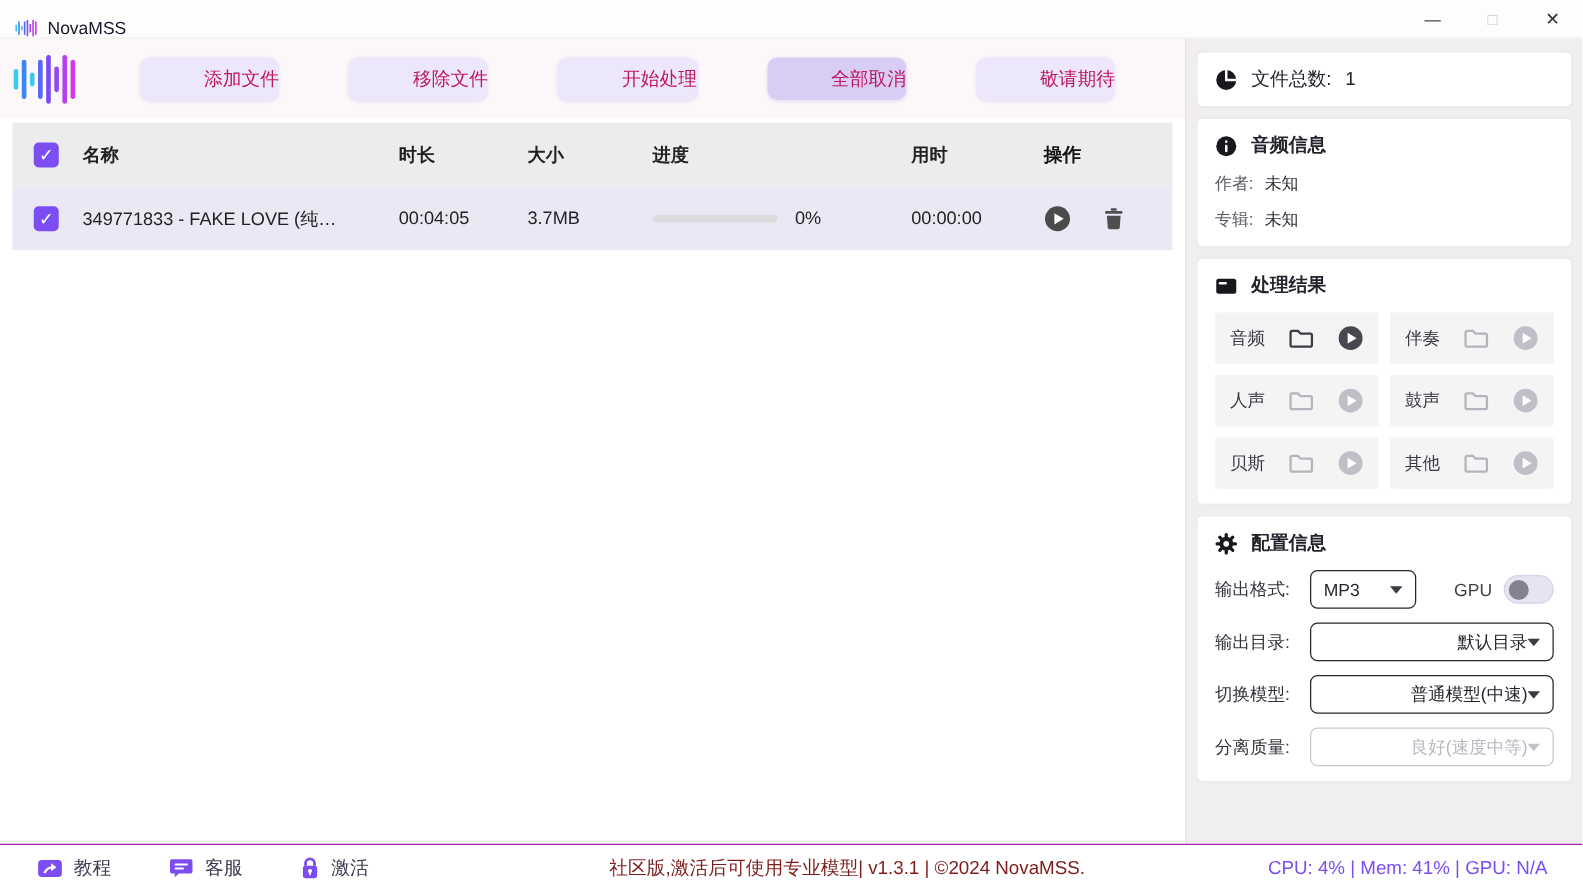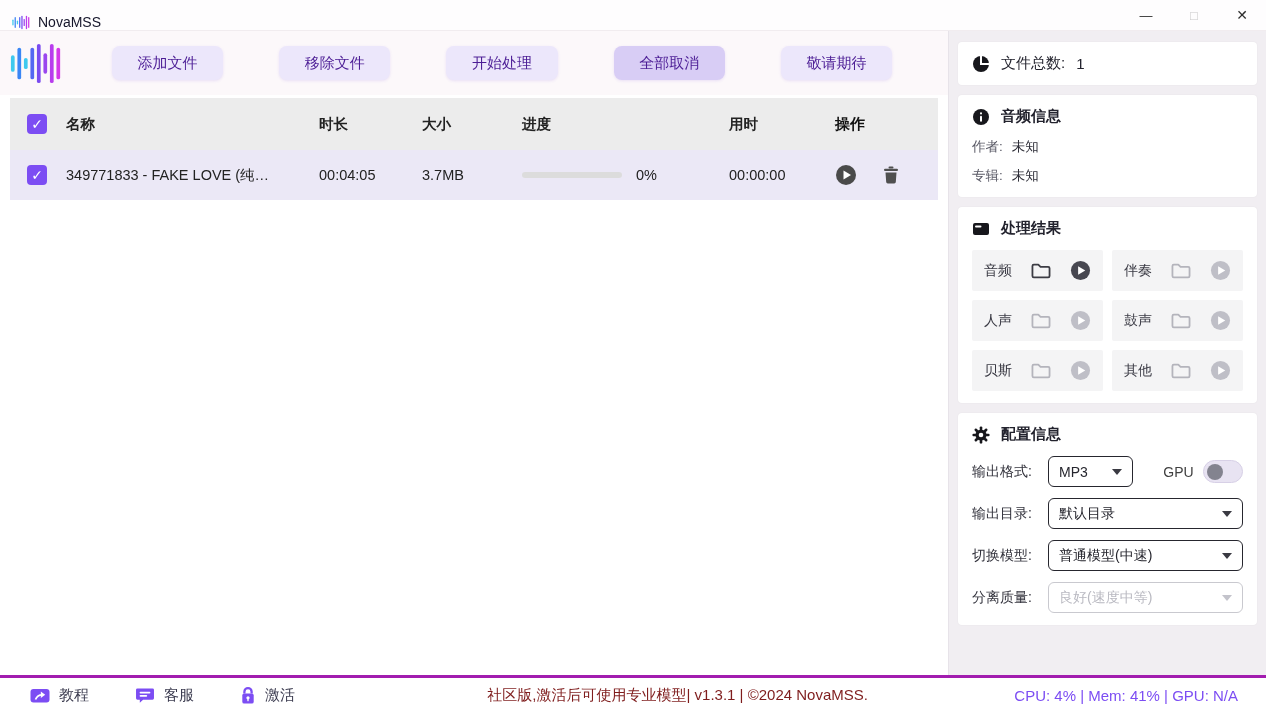--- a/index.html
+++ b/index.html
@@ -16,22 +16,22 @@
   .win-btn.close { font-size:14px; }
 
   
   .content { flex:1; display:flex; min-height:0; }
   .left-pane { flex:1; background:#fff; display:flex; flex-direction:column; min-width:0; }
 
   
   .toolbar { flex:0 0 64px; background:#fcf8fa; display:flex; align-items:center; padding-left:10px; }
   .logo { margin-right:50px; display:flex; }
   .tb-btn { width:113px; height:34px; margin-right:56px; border:none; border-radius:8px;
-            background:#ece7fb; color:#4c1d95; font-size:15px; font-family:Liberation Mono, monospace; cursor:pointer;
-            box-shadow:0 1px 3px rgba(120,80,220,0.14); }
+            background:#ece7fb; color:#be185d; font-size:15px; font-family:Liberation Mono, monospace; cursor:pointer;
+            box-shadow:0 1px 3px rgba(120,80,220,0.14);text-align:right; }
   .tb-btn.active { background:#d8cdf5; }
 
   
   .table { margin:3px 10px 0 10px; }
   .thead { display:flex; align-items:center; height:52px; background:#ececec; }
   .trow  { display:flex; align-items:center; height:50px; background:#ebe8f6; }
   .cell  { flex:0 0 auto; }
   .th { font-weight:600; font-size:15px; color:#121212; }
   .c-check { width:56px; padding-left:17px; display:flex; align-items:center; }
   .c-name { width:253px; font-size:14.5px; color:#222; white-space:nowrap; overflow:hidden; }
@@ -63,30 +63,30 @@
               padding:0 12px; font-size:14px; color:#3a3a44; border-radius:2px; }
   .res-item .folder { color:#3c3c44; } .res-item .play { color:#474750; }
   .res-item.disabled .folder { color:#b4b4bc; } .res-item.disabled .play { color:#bfbfc7; }
 
   .cfg-row { display:flex; align-items:center; height:31px; margin-bottom:11px; }
   .cfg-row:last-child { margin-bottom:0; }
   .cfg-label { font-size:14px; color:#33333d; flex:0 0 76px; }
   .select { height:31px; border:1.5px solid #26262e; border-radius:6px; background:#fff; cursor:pointer;
             display:flex; align-items:center; justify-content:space-between; padding:0 10px; font-size:14px; color:#26262e; }
   .select.small { width:88px; }
-  .select.wide { width:228px; }
+  .select.wide { width:228px;justify-content:flex-end; }
   .caret { width:0; height:0; border-left:5px solid transparent; border-right:5px solid transparent; border-top:6px solid #3a3a42; }
   .select.disabled { border-color:#c9c9cf; color:#b9b9c1; }
   .select.disabled .caret { border-top-color:#c3c3cb; }
   .gpu-label { margin-left:30px; margin-right:9px; font-size:14px; color:#404040; }
   .toggle { width:42px; height:23px; border-radius:12px; background:#e8e3f2; border:1px solid #d7d0e6; position:relative; cursor:pointer; }
   .toggle .knob { position:absolute; left:3px; top:2.5px; width:16px; height:16px; border-radius:50%; background:#83838f; }
 
   
-  .statusbar { flex:0 0 38px; background:#fff; border-top:3px solid #a21caf; display:flex; align-items:center; padding:0 28px 0 30px; }
+  .statusbar { flex:0 0 38px; background:#fff; border-top:1px solid #a21caf; display:flex; align-items:center; padding:0 28px 0 30px; }
   .sb-link { display:flex; align-items:center; gap:9px; margin-right:46px; font-size:15px; color:#3c3c50; cursor:pointer; }
   .sb-center { flex:1; text-align:center; font-size:15px; color:#7f1d1d; white-space:nowrap; }
   .sb-right { font-size:15px; color:#7c4df3; white-space:nowrap; }
 
   svg { display:block; }
 </style>
 </head>
 <body>
 
 <div class="app">

